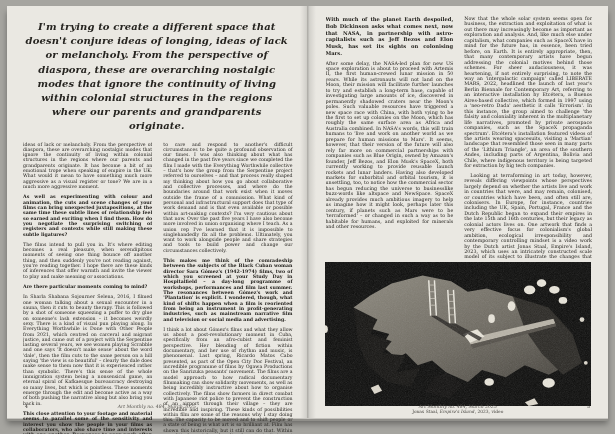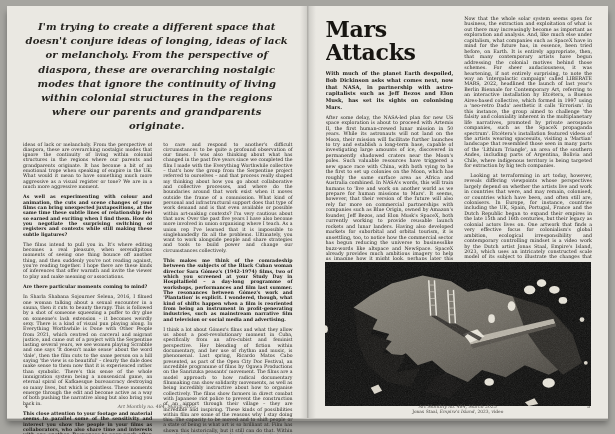--- a/index.html
+++ b/index.html
@@ -97,21 +97,20 @@
     <div class="pagefoot">
       <span class="num-left">4</span>
       <span class="journal">Art Monthly no. 484, March 2025</span>
     </div>
   </div>
 
   <div class="page page-right">
     <div class="rp-inner">
       <div class="rp-cols">
         <div class="rp-col">
-          <h1 class="headline">Mars Attacks</h1>
           <p class="standfirst">With much of the planet Earth despoiled, Bob Dickinson asks what comes next, now that NASA, in partnership with astro-capitalists such as Jeff Bezos and Elon Musk, has set its sights on colonising Mars.</p>
           <p>After some delay, the NASA-led plan for new US space exploration is about to proceed with Artemis II, the first human-crewed lunar mission in 50 years. While its astronauts will not land on the Moon, their mission will facilitate further launches to try and establish a long-term base, capable of investigating large amounts of ice, discovered in permanently shadowed craters near the Moon's poles. Such valuable resources have triggered a new space race with China, with both vying to be the first to set up colonies on the Moon, which has roughly the same surface area as Africa and Australia combined. In NASA's words, this will train humans to 'live and work on another world as we prepare for human missions to Mars'. It seems, however, that their version of the future will also rely far more on commercial partnerships with companies such as Blue Origin, owned by Amazon's founder, Jeff Bezos, and Elon Musk's SpaceX, both currently working to provide reusable launch rockets and lunar landers. Having also developed markets for suborbital and orbital tourism, it is unsettling, too, to notice how the commercial sector has begun reducing the universe to businesslike buzz-words like altspace and NewSpace. SpaceX already provides much ambitious imagery to help us imagine how it might look, perhaps later this century, if planets such as Mars were to be 'terraformed' – or changed in such a way as to be habitable for humans, and exploited for minerals and other resources.</p>
 
         </div>
         <div class="rp-col">
           <p>Now that the whole solar system seems open for business, the extraction and exploitation of what is out there may increasingly become as important as exploration and analysis. And, like much else under capitalism, what companies such as SpaceX have in mind for the future has, in essence, been tried before, on Earth. It is entirely appropriate, then, that many contemporary artists have begun addressing the colonial motives behind those schemes. For sheer audaciousness, it was heartening, if not entirely surprising, to note the way an 'intergalactic campaign' called LIBERATE MARS, 2022, headlined the launch of last year's Berlin Biennale for Contemporary Art, referring to an interactive installation by Etcétera, a Buenos Aires-based collective, which formed in 1997 using a 'neo-retro Dada' aesthetic it calls 'Errorism'. In this instance, the group aimed to challenge 'the falsity and coloniality inherent in the multiplanetary life narratives, promoted by private aerospace companies, such as the SpaceX propaganda spectrum'. Etcétera's installation featured videos of the artists wearing spacesuits, visiting a 'Martian' landscape that resembled those seen in many parts of the 'Lithium Triangle', an area of the southern Andes, including parts of Argentina, Bolivia and Chile, where indigenous territory is being targeted for extraction by big tech companies.</p>
           <p class="indent">Looking at terraforming in art today, however, reveals differing viewpoints whose perspectives largely depend on whether the artists live and work in countries that were, and may remain, colonised, or countries which have been, and often still are, colonisers. In Europe, for instance, countries including the UK, Spain, Portugal, France and the Dutch Republic began to expand their empires in the late 15th and 16th centuries, but their legacy as colonial actors lives on. One artwork that finds a very effective focus for colonialism's global ambition, ecological irresponsibility and contemporary controlling mindset is a video work by the Dutch artist Jonas Staal, Empire's Island, 2023, which uses an intricately constructed scale model of its subject to illustrate the changes that have</p>
         </div>
       </div>
     </div>

